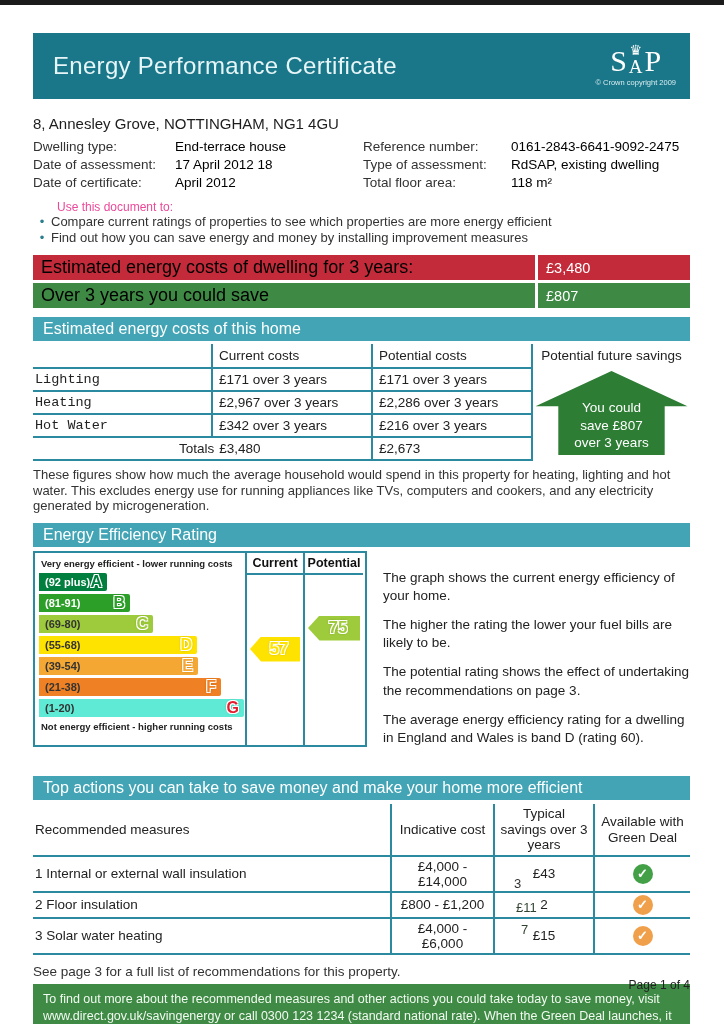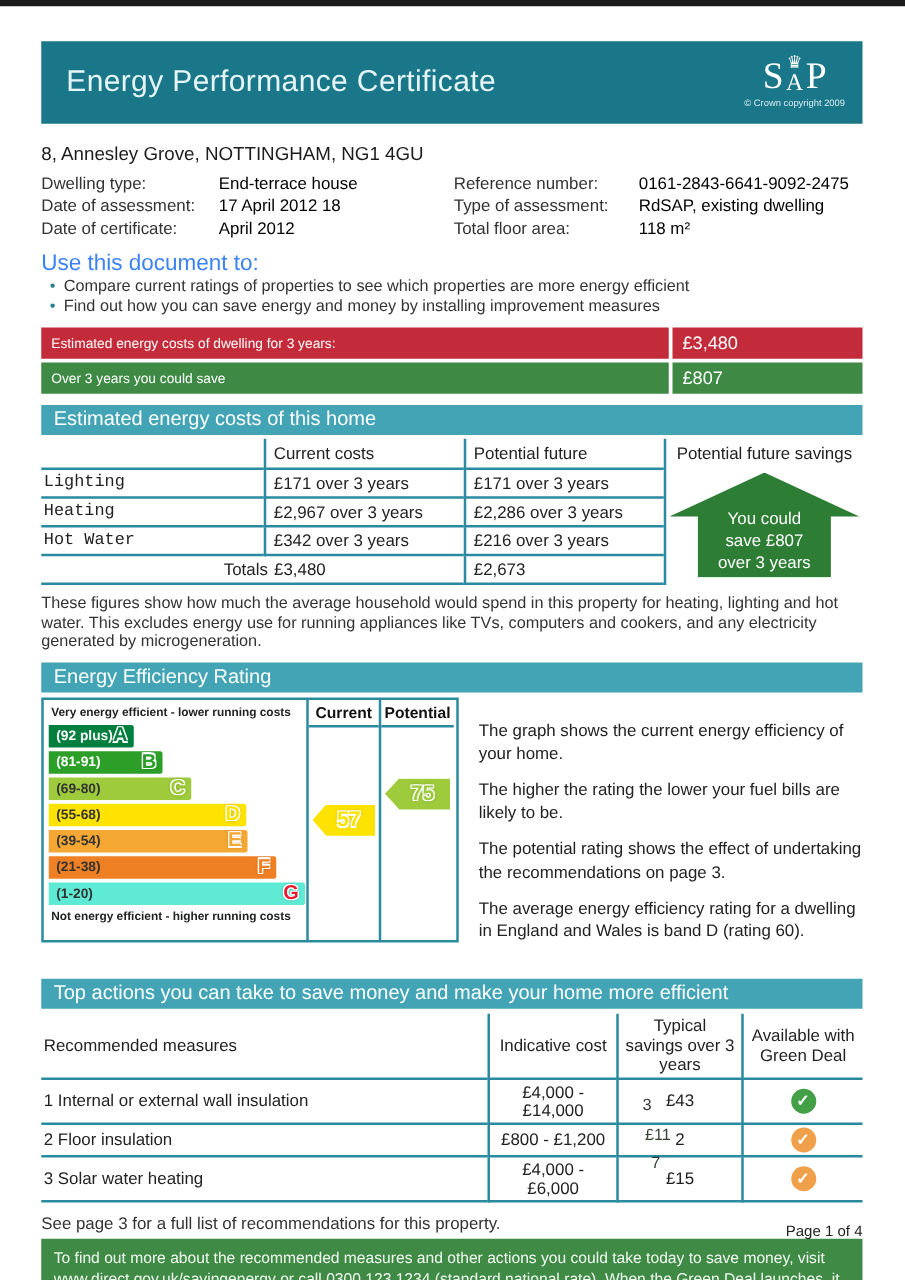--- a/index.html
+++ b/index.html
@@ -24,29 +24,29 @@
   .details{display:flex;margin-top:7px;font-size:13.5px;}
   .dcol{display:flex;flex-direction:column;gap:2px;}
   .dcol.left{width:330px;}
   .dcol.right{width:327px;}
   .drow{display:flex;line-height:16px;}
   .dlabel{width:142px;flex:none;}
   .dcol.right .dlabel{width:148px;}
   .dvalue{color:#000000;}
 
   
-  .use-head{margin-top:9px;font-size:18px;color:#3b82f6;}
+  .use-head{margin-top:9px;font-size:12px;color:#ec4899;margin-left:24px;}
   .bullets{margin-top:0;}
   .bullet{display:flex;font-size:13px;line-height:16px;color:#333;}
   .bullet::before{content:"•";color:#2a7e8e;width:18px;text-align:center;flex:none;}
 
   
   .bars{margin-top:9px;display:flex;flex-direction:column;gap:3px;}
   .bar-row{display:flex;gap:3px;height:25px;}
-  .bar-label{flex:1;color:#ffffff;font-size:11px;display:flex;align-items:center;padding-left:8px;}
+  .bar-label{flex:1;color:#000000;font-size:18px;display:flex;align-items:center;padding-left:8px;}
   .bar-value{width:144px;flex:none;color:#fff;font-size:14.5px;display:flex;align-items:center;padding-left:8px;}
 
   
   .band-head{margin-top:9px;background:#43a4b5;color:#fdffff;font-size:16px;height:24px;display:flex;align-items:center;padding-left:10px;}
 
   
   .costs-table{display:grid;grid-template-columns:178px 160px 160px 1fr;font-size:13.5px;color:#222;margin-top:3px;}
   .ct{padding:3px 6px;display:flex;align-items:center;}
   .bl{border-left:2px solid #2b8aa0;}
   .bb{border-bottom:2px solid #2b8aa0;}
@@ -169,21 +169,21 @@
       <div class="bar-row">
         <div class="bar-label" style="background-color: rgb(62, 138, 68);">Over 3 years you could save</div>
         <div class="bar-value" style="background-color: rgb(62, 138, 68);">£807</div>
       </div>
     </div>
 
     <div class="band-head">Estimated energy costs of this home</div>
     <div class="costs-table">
       <div class="ct ct-hdr bb"></div>
       <div class="ct ct-hdr bl bb">Current costs</div>
-      <div class="ct ct-hdr bl bb">Potential future</div>
+      <div class="ct ct-hdr bl bb">Potential costs</div>
       <div class="savings-cell bl">
         <div class="hdr">Potential future savings</div>
         <div class="house" style="background-color: rgb(46, 125, 53);">
           <span>You could</span>
           <span>save £807</span>
           <span>over 3 years</span>
         </div>
       </div>
 
       <div class="ct ct-label bb">Lighting</div>

